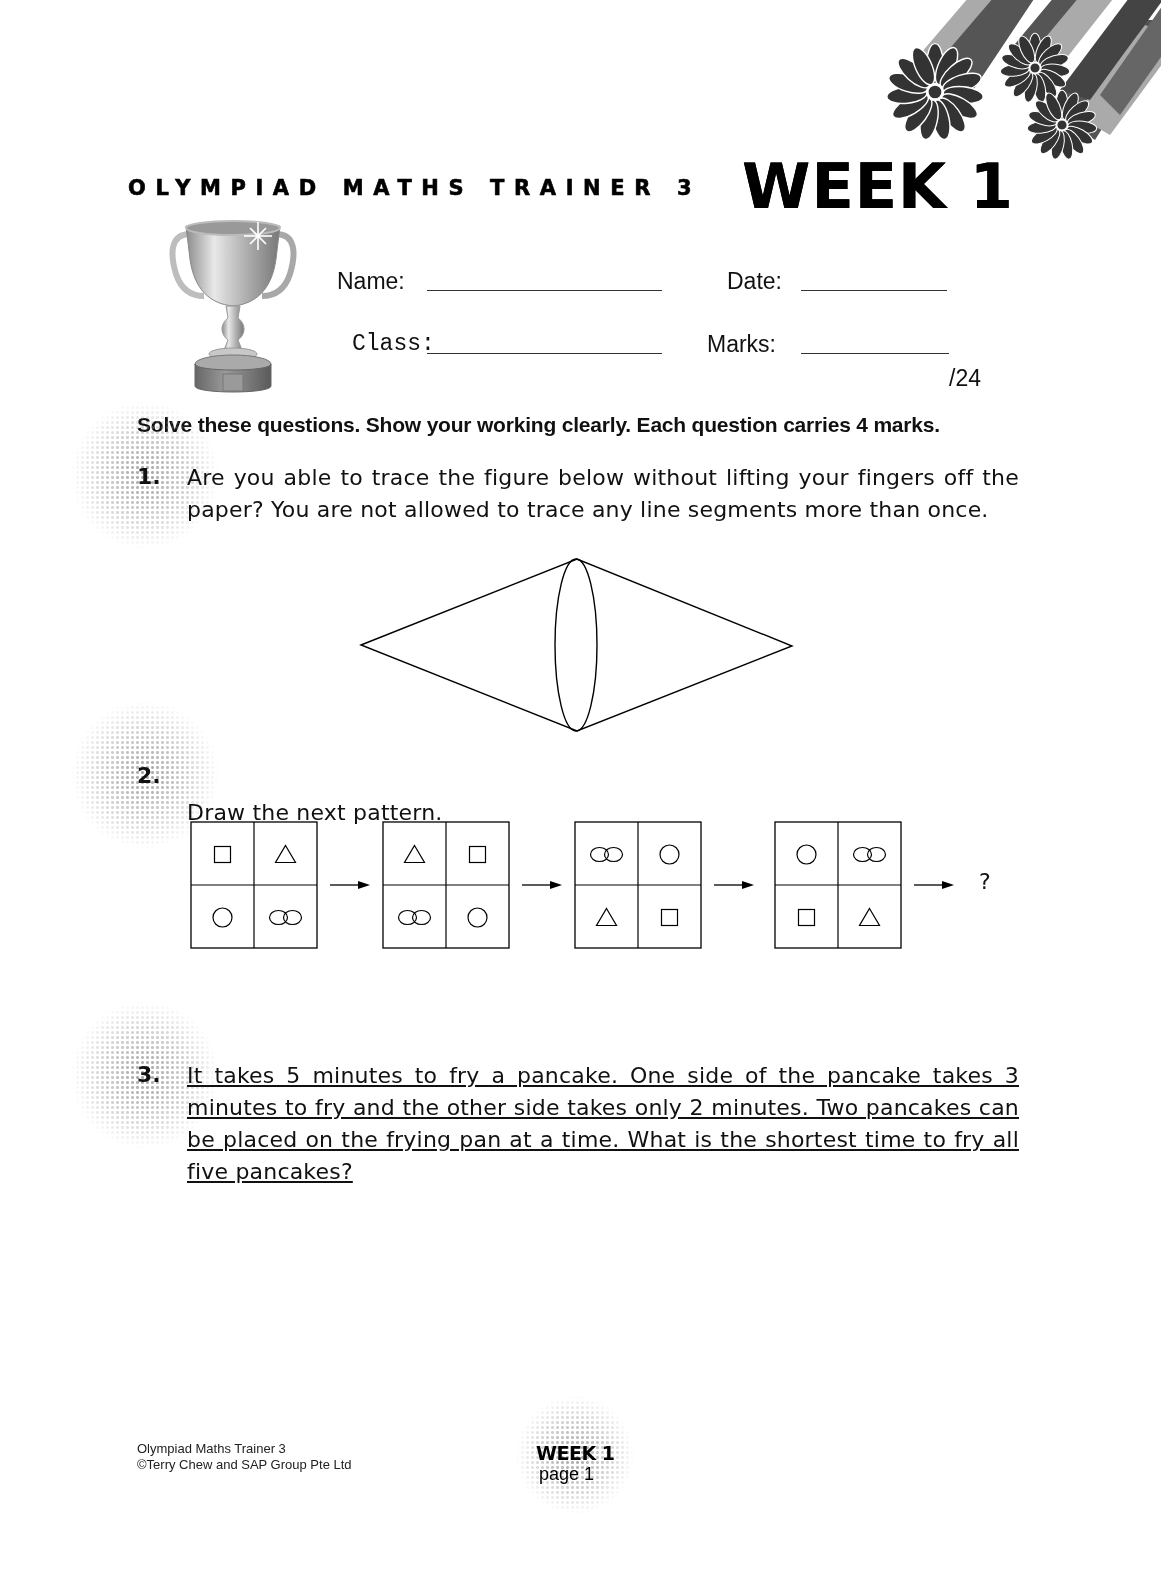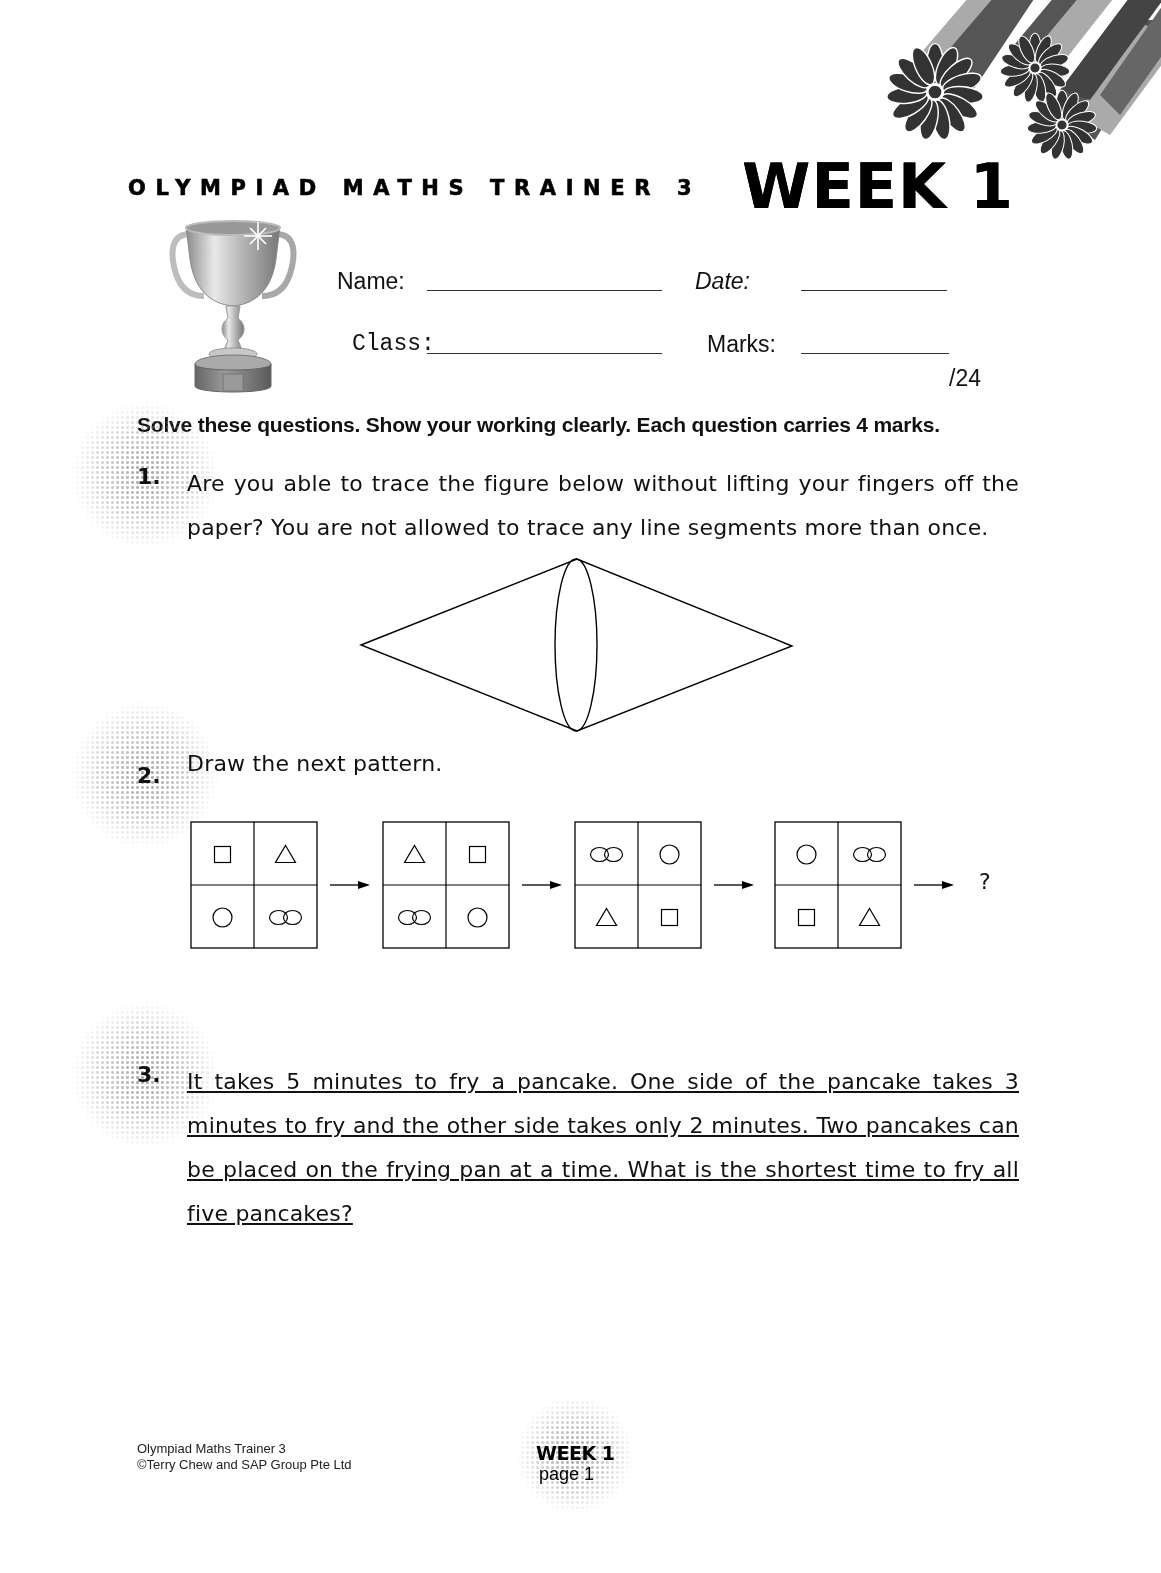--- a/index.html
+++ b/index.html
@@ -29,21 +29,21 @@
   .instructions { left: 137px; top: 413px; font-size: 21px; font-weight: bold; white-space: nowrap; letter-spacing: -0.2px; }
 
   .halftone { position: absolute; width: 150px; height: 150px; border-radius: 50%;
     background-image: radial-gradient(circle, #9a9a9a 1.3px, transparent 1.6px);
     background-size: 5px 5px;
     -webkit-mask-image: radial-gradient(circle, rgba(0,0,0,0.9) 0%, rgba(0,0,0,0.45) 40%, rgba(0,0,0,0) 70%);
     mask-image: radial-gradient(circle, rgba(0,0,0,0.9) 0%, rgba(0,0,0,0.45) 40%, rgba(0,0,0,0) 70%);
   }
 
   .q-num { font-size: 22px; font-weight: bold; font-family: "DejaVu Sans", sans-serif; }
-  .q-text { font-size: 22px; line-height: 44px; font-family: "DejaVu Sans", sans-serif; letter-spacing: 0.2px; text-align: justify; text-align-last: left; }
+  .q-text { font-size: 22px; line-height: 32px; font-family: "DejaVu Sans", sans-serif; letter-spacing: 0.2px; text-align: justify; text-align-last: left; }
 
   #fig1 { position: absolute; left: 340px; top: 540px; width: 470px; height: 200px; }
   #pattern { position: absolute; left: 180px; top: 810px; width: 830px; height: 150px; }
 
   .footer-text { left: 137px; top: 1441px; font-size: 13px; line-height: 16px; color: #222; }
   .footer-week { left: 520px; top: 1405px; width: 110px; height: 90px; }
   .footer-week-title { position: absolute; left: 16px; top: 37px; font-family: "DejaVu Sans", sans-serif; font-weight: bold; font-size: 19px; letter-spacing: -0.5px; color: #000; }
   .footer-week-page { position: absolute; left: 19px; top: 59px; font-size: 18px; color: #000; text-align: center; }
 </style>
 </head>
@@ -135,21 +135,21 @@
   <g stroke="#fff" stroke-width="1.6">
     <line x1="90" y1="8" x2="90" y2="36"></line>
     <line x1="76" y1="22" x2="104" y2="22"></line>
     <line x1="82" y1="14" x2="98" y2="30"></line>
     <line x1="98" y1="14" x2="82" y2="30"></line>
   </g>
 </svg>
 
 <div class="abs field-label" style="left:337px;top:268px;">Name:</div>
 <div class="abs field-line" style="left:427px;top:290px;width:235px;"></div>
-<div class="abs field-label" style="left:695px;top:268px;font-style:italic;">Date:</div>
+<div class="abs field-label" style="left:727px;top:268px;">Date:</div>
 <div class="abs field-line" style="left:801px;top:290px;width:146px;"></div>
 <div class="abs field-label" style="left:352px;top:331px;font-family:Liberation Mono, monospace;">Class:</div>
 <div class="abs field-line" style="left:427px;top:353px;width:235px;"></div>
 <div class="abs field-label" style="left:707px;top:331px;">Marks:</div>
 <div class="abs field-line" style="left:801px;top:353px;width:148px;"></div>
 <div class="abs marks-total" style="left:949px;top:331px;">/24</div>
 
 <div class="abs instructions">Solve these questions. Show your working clearly. Each question carries 4 marks.</div>
 
 <div class="halftone" style="left:70px;top:400px;"></div>
@@ -158,21 +158,21 @@
 
 <div class="abs q-num" style="left:137px;top:464px;">1.</div>
 <div class="abs q-text" style="left:187px;top:462px;width:832px;">Are you able to trace the figure below without lifting your fingers off the paper? You are not allowed to trace any line segments more than once.</div>
 
 <svg id="fig1" viewBox="0 0 470 200">
   <polygon points="21,105 237,19 452,106 237,191" fill="none" stroke="#000" stroke-width="1.4"></polygon>
   <ellipse cx="236" cy="105" rx="21" ry="86" fill="none" stroke="#000" stroke-width="1.4"></ellipse>
 </svg>
 
 <div class="abs q-num" style="left:137px;top:763px;">2.</div>
-<div class="abs q-text" style="left:187px;top:742px;width:832px;">Draw the next pattern.</div>
+<div class="abs q-text" style="left:187px;top:797px;width:832px;">Draw the next pattern.</div>
 
 <svg id="pattern" viewBox="0 0 830 150">
     <rect x="11" y="12" width="126" height="126" fill="none" stroke="#000" stroke-width="1.3"></rect>
     <line x1="74" y1="12" x2="74" y2="138" stroke="#000" stroke-width="1.2"></line>
     <line x1="11" y1="75" x2="137" y2="75" stroke="#000" stroke-width="1.2"></line>
     <rect fill="none" stroke="#000" stroke-width="1.2" x="34.5" y="36.5" width="16" height="16"></rect>
     <polygon fill="none" stroke="#000" stroke-width="1.2" points="105.5,35.5 115.5,52.5 95.5,52.5"></polygon>
     <circle fill="none" stroke="#000" stroke-width="1.2" cx="42.5" cy="107.5" r="9.5"></circle>
     <ellipse fill="none" stroke="#000" stroke-width="1.2" cx="98.5" cy="107.5" rx="9" ry="7"></ellipse>
     <ellipse fill="none" stroke="#000" stroke-width="1.2" cx="112.5" cy="107.5" rx="9" ry="7"></ellipse>

